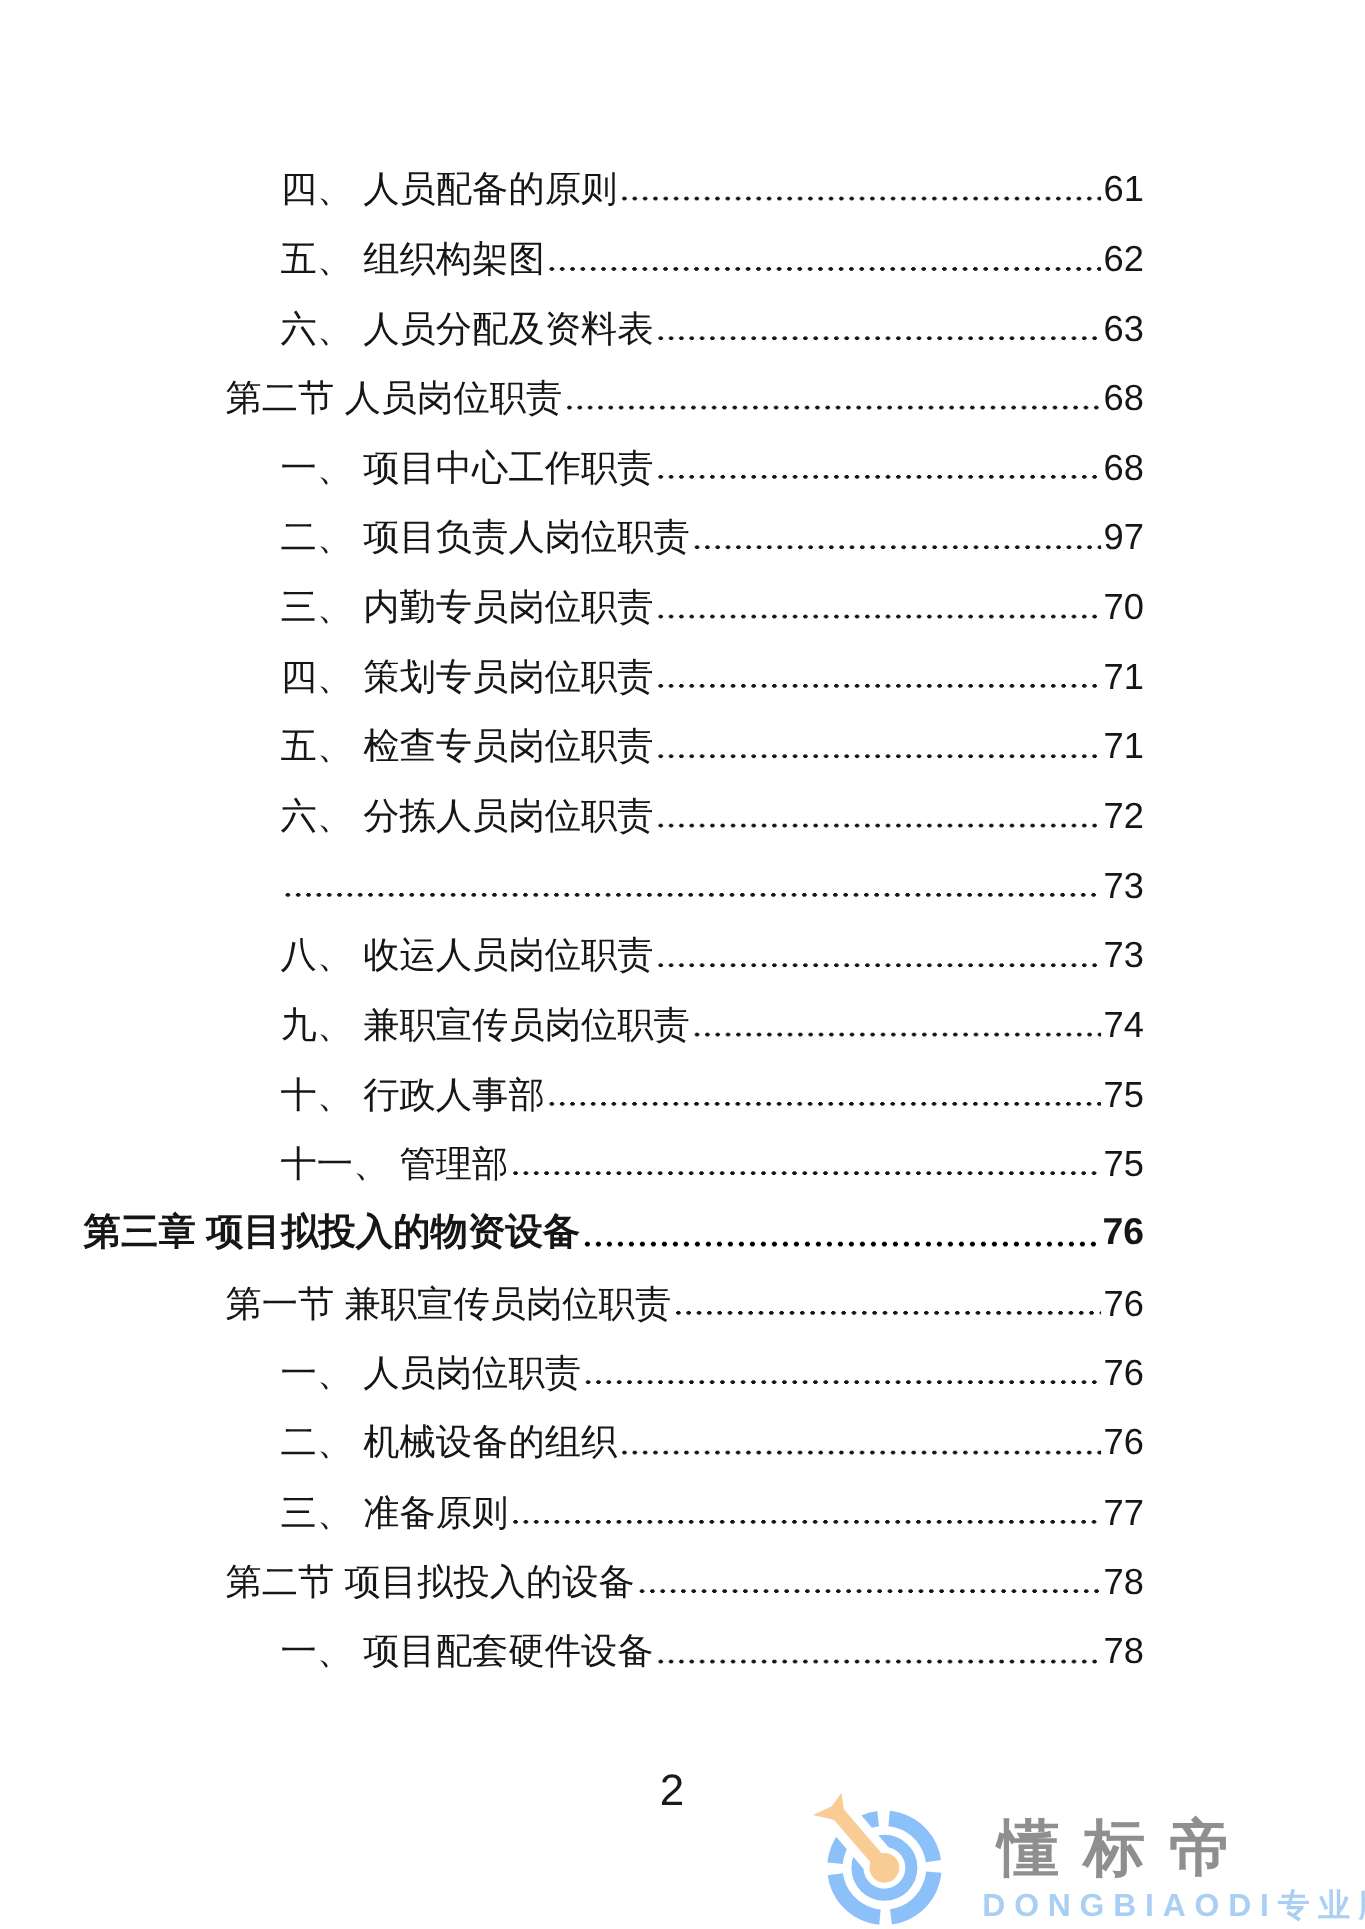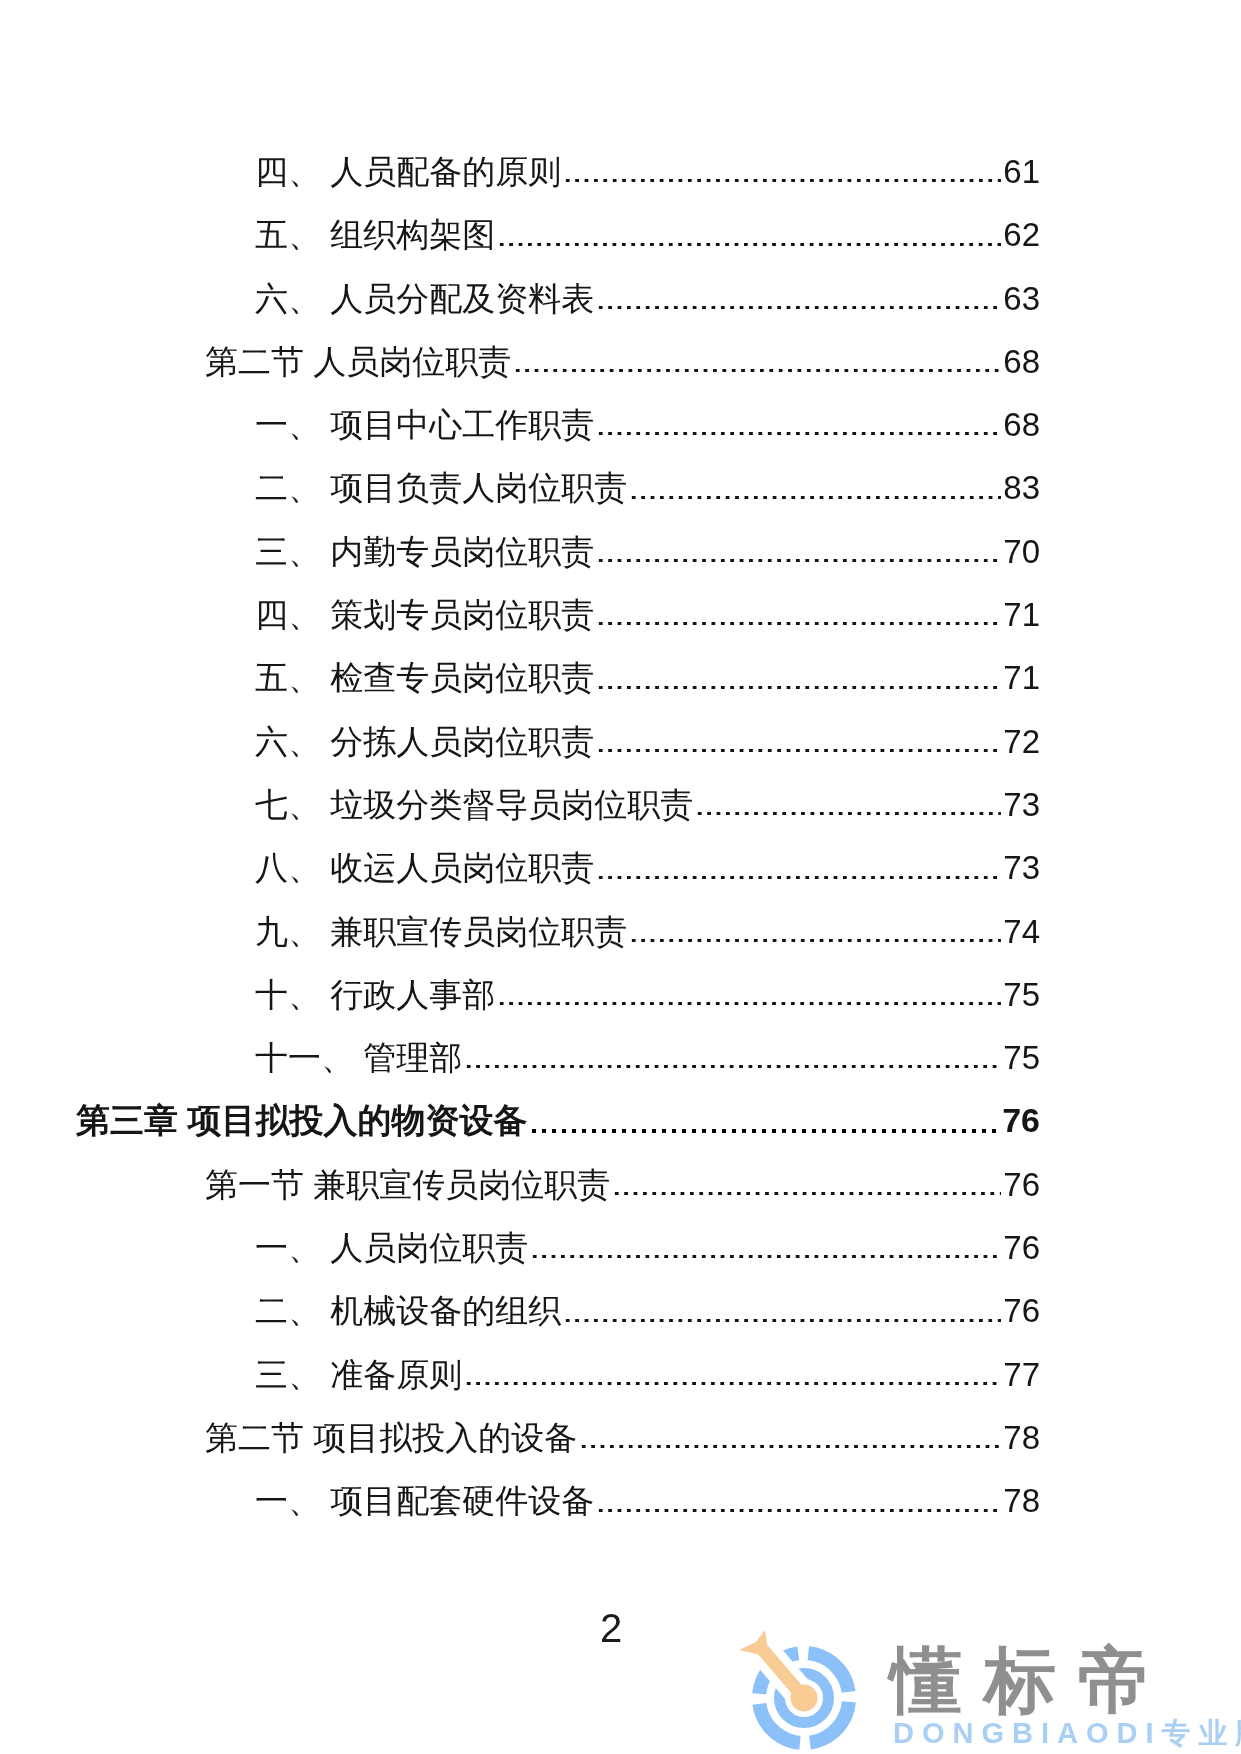--- a/index.html
+++ b/index.html
@@ -57,22 +57,22 @@
     color:#1a1a1a;
   }
   .brand{
     position:absolute;
     left:733px;top:1630px;
     width:510px;height:124px;
   }
   .brand-icon{position:absolute;left:0;top:0;}
   .brand-name{
     position:absolute;
-    left:157px;top:8px;
-    font-size:72px;
+    left:174px;top:8px;
+    font-size:56px;
     line-height:84px;
     font-weight:700;
     letter-spacing:22px;
     white-space:nowrap;
   }
   .brand-sub{
     position:absolute;
     left:160px;top:88px;
     font-size:29px;
     line-height:30px;
@@ -113,21 +113,21 @@
 
     <div class="toc-row level-item">
       <span class="toc-label">一、 项目中心工作职责</span>
       <span class="toc-leader"></span>
       <span class="toc-page">68</span>
     </div>
 
     <div class="toc-row level-item">
       <span class="toc-label">二、 项目负责人岗位职责</span>
       <span class="toc-leader"></span>
-      <span class="toc-page">83</span>
+      <span class="toc-page">97</span>
     </div>
 
     <div class="toc-row level-item">
       <span class="toc-label">三、 内勤专员岗位职责</span>
       <span class="toc-leader"></span>
       <span class="toc-page">70</span>
     </div>
 
     <div class="toc-row level-item">
       <span class="toc-label">四、 策划专员岗位职责</span>
@@ -141,21 +141,20 @@
       <span class="toc-page">71</span>
     </div>
 
     <div class="toc-row level-item">
       <span class="toc-label">六、 分拣人员岗位职责</span>
       <span class="toc-leader"></span>
       <span class="toc-page">72</span>
     </div>
 
     <div class="toc-row level-item">
-      <span class="toc-label">七、 垃圾分类督导员岗位职责</span>
       <span class="toc-leader"></span>
       <span class="toc-page">73</span>
     </div>
 
     <div class="toc-row level-item">
       <span class="toc-label">八、 收运人员岗位职责</span>
       <span class="toc-leader"></span>
       <span class="toc-page">73</span>
     </div>
 

